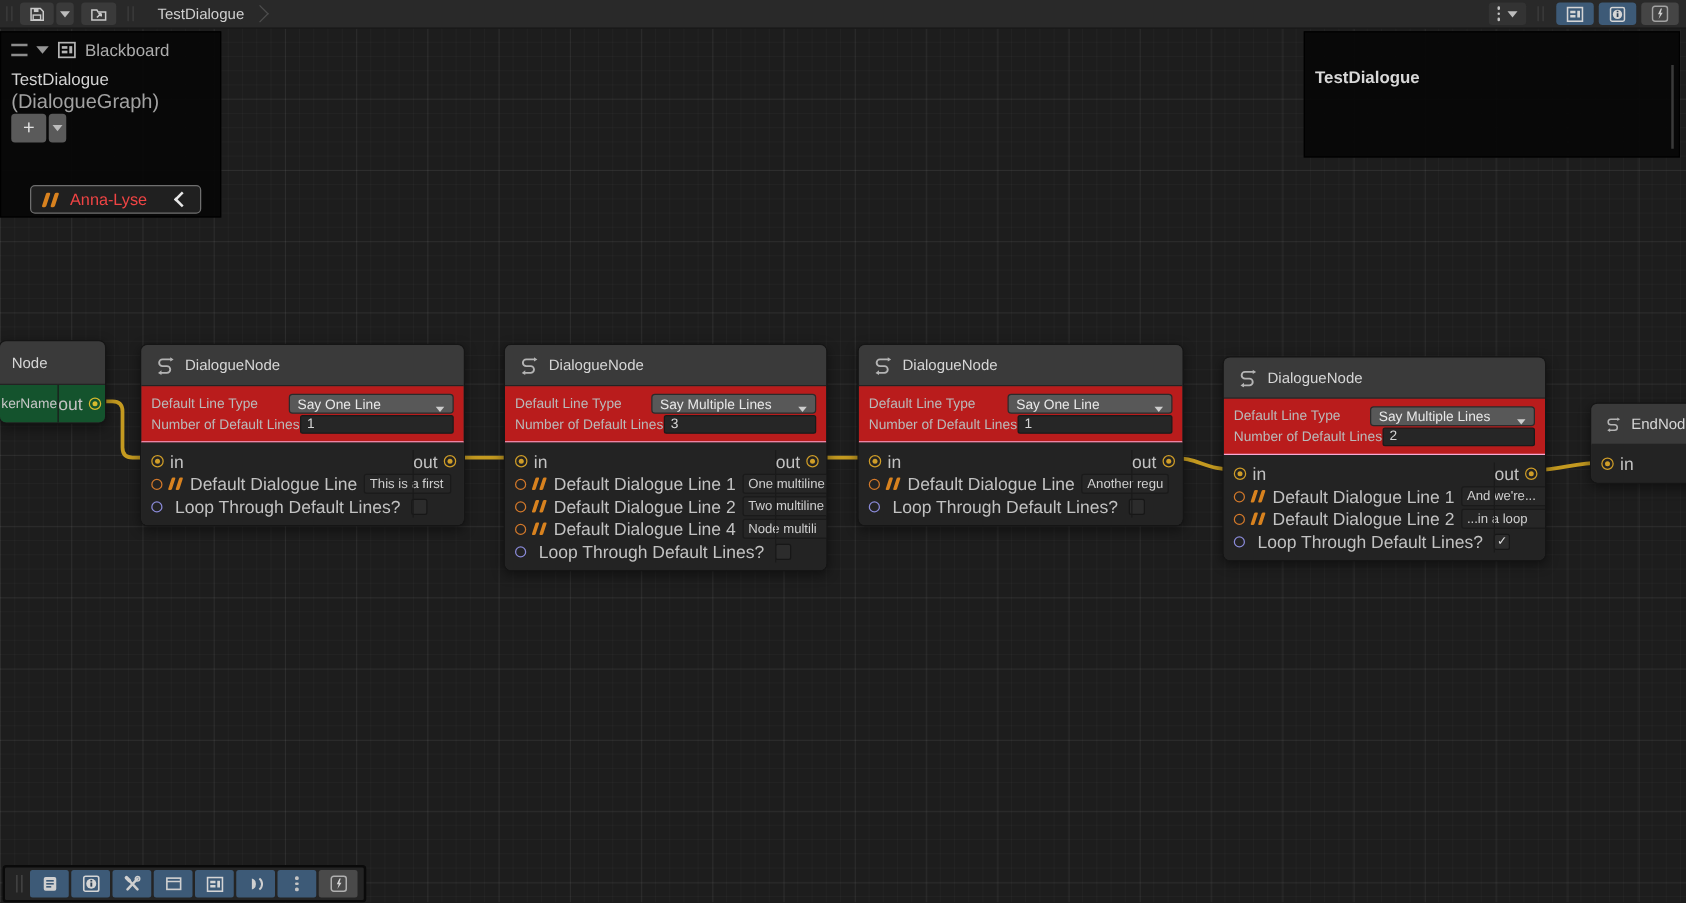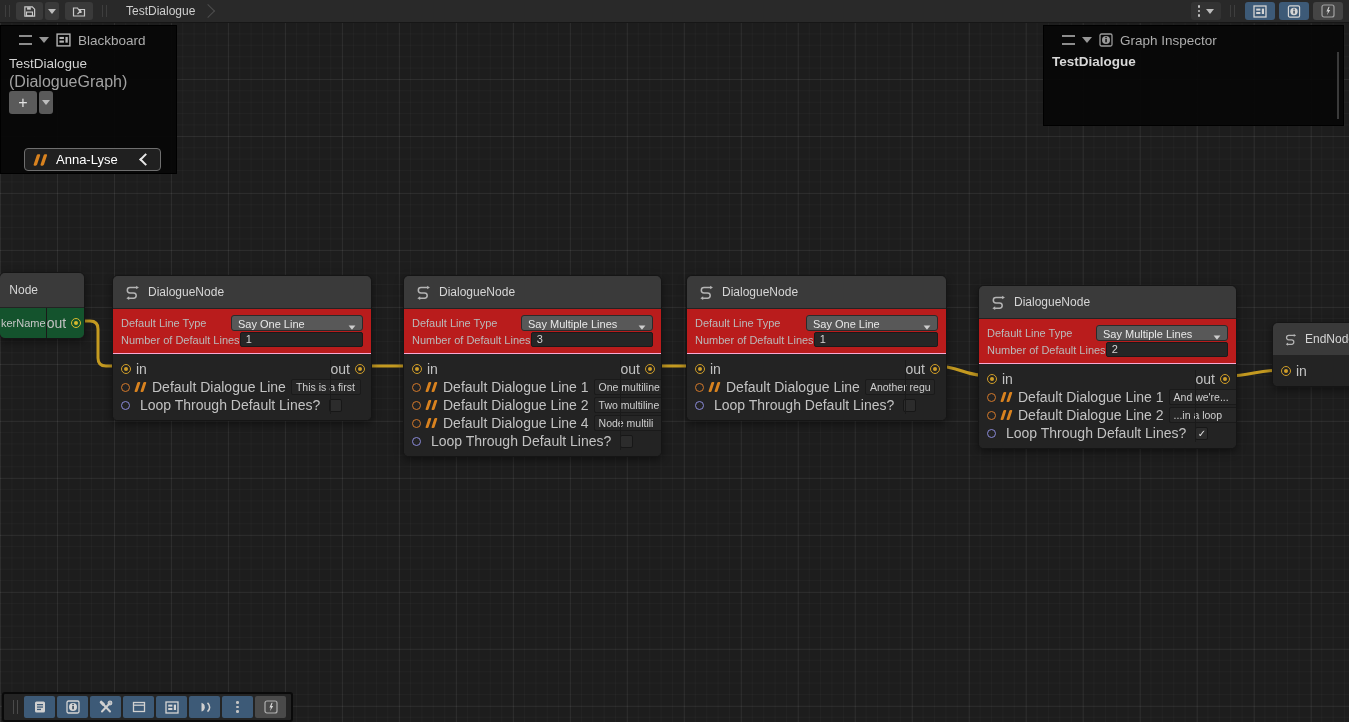--- a/index.html
+++ b/index.html
@@ -73,35 +73,35 @@
   .checkbox{box-sizing:border-box;width:13px;height:13px;margin-left:4px;background:#2c2c2c;
     border:1px solid #171717;border-radius:2px;font-size:10px;line-height:11px;color:#e2e2e2;text-align:center;flex:none}
   
   .node.speaker .node-header{position:relative}
   .node.speaker .node-title{position:absolute;right:46px}
   .node.speaker .sp-row{display:flex;align-items:stretch;background:#14532d;height:30px}
   .node.speaker .sp-val{flex:1;display:flex;align-items:center;font-size:11px;color:#c6c6c6;padding-left:1px}
   .node.speaker .sp-out{width:37px;border-left:1px solid #1a1a1a;display:flex;align-items:center;justify-content:flex-end;gap:5px;padding-right:6px}
   
   .panel{position:absolute;background:rgba(6,6,6,0.92);z-index:4;border:1px solid #000}
-  .panel-header{display:flex;align-items:center;gap:7px;padding:6px 18px;height:16px}
+  .panel-header{display:flex;align-items:center;gap:7px;padding:6px 8px;height:16px}
   .drag-handle{width:13px;height:6px;border-top:2px solid #8c8c8c;border-bottom:2px solid #8c8c8c}
   .tri-down{width:0;height:0;border-left:5px solid transparent;border-right:5px solid transparent;border-top:6px solid #969696}
   .panel-title{font-size:13.5px;color:#adadad;white-space:nowrap}
   .bb-name{position:absolute;left:8px;top:30px;font-size:13.5px;color:#d2d2d2}
   .bb-type{position:absolute;left:8px;top:47px;font-size:16px;color:#a2a2a2}
   .bb-addrow{position:absolute;left:8px;top:65px;display:flex;align-items:center}
   .bb-add{width:28px;height:23px;background:#5a5a5a;border-radius:3px;color:#e2e2e2;font-size:16px;
     display:flex;align-items:center;justify-content:center}
   .bb-addcaret{width:14px;height:23px;background:#5a5a5a;border-radius:3px;margin-left:2px;
     display:flex;align-items:center;justify-content:center}
   .bb-pill{position:absolute;left:23px;top:122px;width:137px;height:23px;box-sizing:border-box;
     border:1px solid #6f6f6f;border-radius:4px;background:#202020;display:flex;align-items:center;
     padding:0 10px;gap:9px}
-  .bb-pill .plabel{font-size:13px;color:#ffffff;white-space:nowrap}
+  .bb-pill .plabel{font-size:13px;color:#ef4444;white-space:nowrap}
   .chev-left{width:7px;height:7px;border-left:2px solid #e8e8e8;border-bottom:2px solid #e8e8e8;
     transform:rotate(45deg);margin-left:auto;flex:none}
   .gi-name{position:absolute;left:8px;top:28px;font-weight:bold;font-size:13.5px;color:#d8d8d8}
   .gi-scroll{position:absolute;right:4px;top:26px;bottom:6px;width:2px;background:#3a3a3a}
   
   .bottombar{position:absolute;left:2px;top:692px;height:26px;display:flex;align-items:center;
     background:#242424;border:2px solid #0a0a0a;border-radius:3px;padding:0 4px;z-index:6}
   .bb-handle{width:3px;height:14px;border-left:1px solid #4a4a4a;border-right:1px solid #4a4a4a;margin:0 5px}
   .bbtn{width:31px;height:22px;border-radius:2px;margin:0 1px;display:flex;align-items:center;justify-content:center}
   .bbtn.on{background:#3d5a77}
@@ -482,31 +482,20 @@
     <span class="qicon" style="transform:scale(1.15)">
         <i></i>
         <i></i>
       </span>
     <span class="plabel">Anna-Lyse</span>
     <span class="chev-left"></span>
   </div>
 </div>
 
 <div class="panel" style="left:1043px;top:25px;width:299px;height:99px">
-  <div class="panel-header">
-    <span class="drag-handle"></span>
-    <span class="tri-down"></span>
-    <svg class="icon-svg" width="14" height="14" viewBox="0 0 14 14">
-      <rect x="1" y="1" width="12" height="12" rx="1.5" fill="none" stroke="#9a9a9a" stroke-width="1.3"></rect>
-      <circle cx="7" cy="7" r="4" fill="#9a9a9a"></circle>
-      <rect x="6.3" y="6" width="1.5" height="3.3" fill="#0c0c0c"></rect>
-      <rect x="6.3" y="3.9" width="1.5" height="1.3" fill="#0c0c0c"></rect>
-    </svg>
-    <span class="panel-title">Graph Inspector</span>
-  </div>
   <div class="gi-name">TestDialogue</div>
   <div class="gi-scroll"></div>
 </div>
 
 <div class="bottombar">
   <div class="bb-handle"></div>
   <div class="bbtn on">
     <svg class="icon-svg" width="14" height="14" viewBox="0 0 14 14">
       <rect x="2" y="1.5" width="10" height="11" rx="1.5" fill="#d0d0d0"></rect>
       <rect x="4" y="4" width="6" height="1.3" fill="#3d5a77"></rect>

